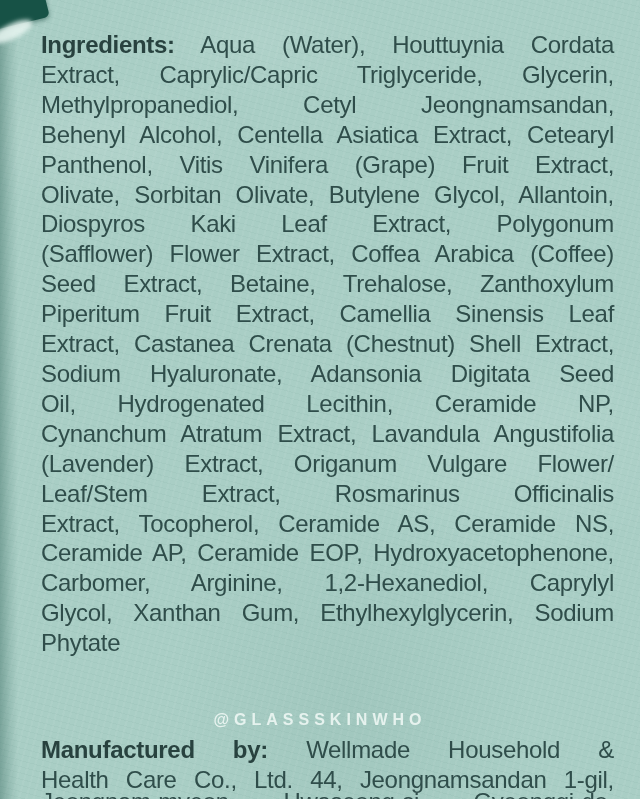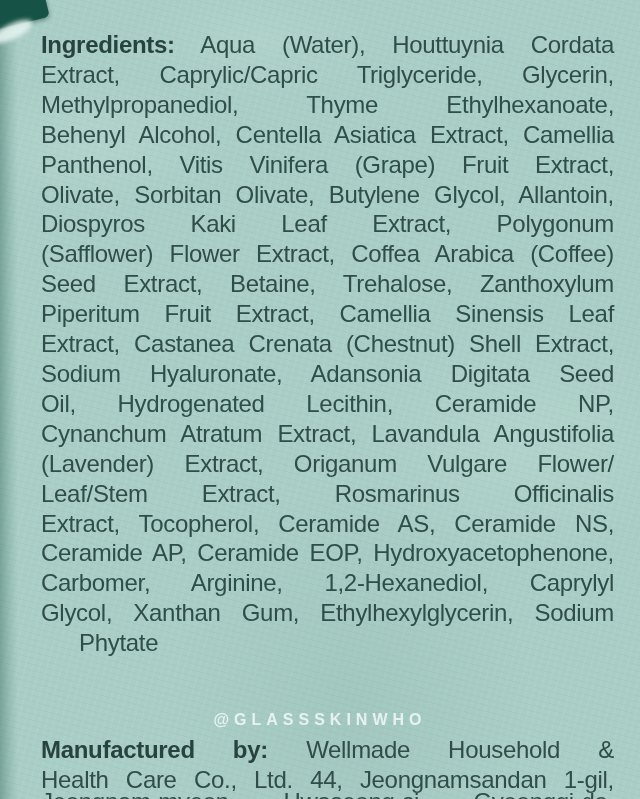--- a/index.html
+++ b/index.html
@@ -37,21 +37,21 @@
     position:absolute; left:41px; width:573px; z-index:4;
     color:var(--ink, #2f4d4a);
     font-size:24px; letter-spacing:-0.3px; line-height:29.9px;
   }
   .ingredients-block{ top:30px; }
   .mfg-block{ top:735px; line-height:30px; }
   .line{
     text-align:justify; text-align-last:justify;
     white-space:normal;
   }
-  .line.last{ text-align-last:left;margin-left:38px; }
+  .line.last{ text-align-last:left; }
   .bold{ font-weight:700; color:#28423f; }
   .watermark{
     position:absolute; left:0; top:711px; width:100%; z-index:5;
     text-align:center; font-size:16px; font-weight:600;
     letter-spacing:5px; color:var(--wm, #f2faf7); opacity:.85;
   }
   .partial-line{
     position:absolute; left:41px; top:787px; width:573px; z-index:4;
     color:var(--ink, #2f4d4a); font-size:24px; letter-spacing:-0.3px; line-height:30px;
     text-align:justify; text-align-last:justify; overflow:hidden;
@@ -66,22 +66,22 @@
   <div class="corner-fold"></div>
   <div class="corner-highlight"></div>
 
   <div class="text-block ingredients-block">
     <div class="line">
       <span class="bold">Ingredients:</span>
       <span>Aqua (Water), Houttuynia Cordata</span>
     </div>
     <div id="ingredients-lines">
         <div class="line">Extract, Caprylic/Capric Triglyceride, Glycerin,</div>
-        <div class="line">Methylpropanediol, Thyme Ethylhexanoate,</div>
-        <div class="line">Behenyl Alcohol, Centella Asiatica Extract, Camellia</div>
+        <div class="line">Methylpropanediol, Cetyl Jeongnamsandan,</div>
+        <div class="line">Behenyl Alcohol, Centella Asiatica Extract, Cetearyl</div>
         <div class="line">Panthenol, Vitis Vinifera (Grape) Fruit Extract,</div>
         <div class="line">Olivate, Sorbitan Olivate, Butylene Glycol, Allantoin,</div>
         <div class="line">Diospyros Kaki Leaf Extract, Polygonum</div>
         <div class="line">(Safflower) Flower Extract, Coffea Arabica (Coffee)</div>
         <div class="line">Seed Extract, Betaine, Trehalose, Zanthoxylum</div>
         <div class="line">Piperitum Fruit Extract, Camellia Sinensis Leaf</div>
         <div class="line">Extract, Castanea Crenata (Chestnut) Shell Extract,</div>
         <div class="line">Sodium Hyaluronate, Adansonia Digitata Seed</div>
         <div class="line">Oil, Hydrogenated Lecithin, Ceramide NP,</div>
         <div class="line">Cynanchum Atratum Extract, Lavandula Angustifolia</div>

